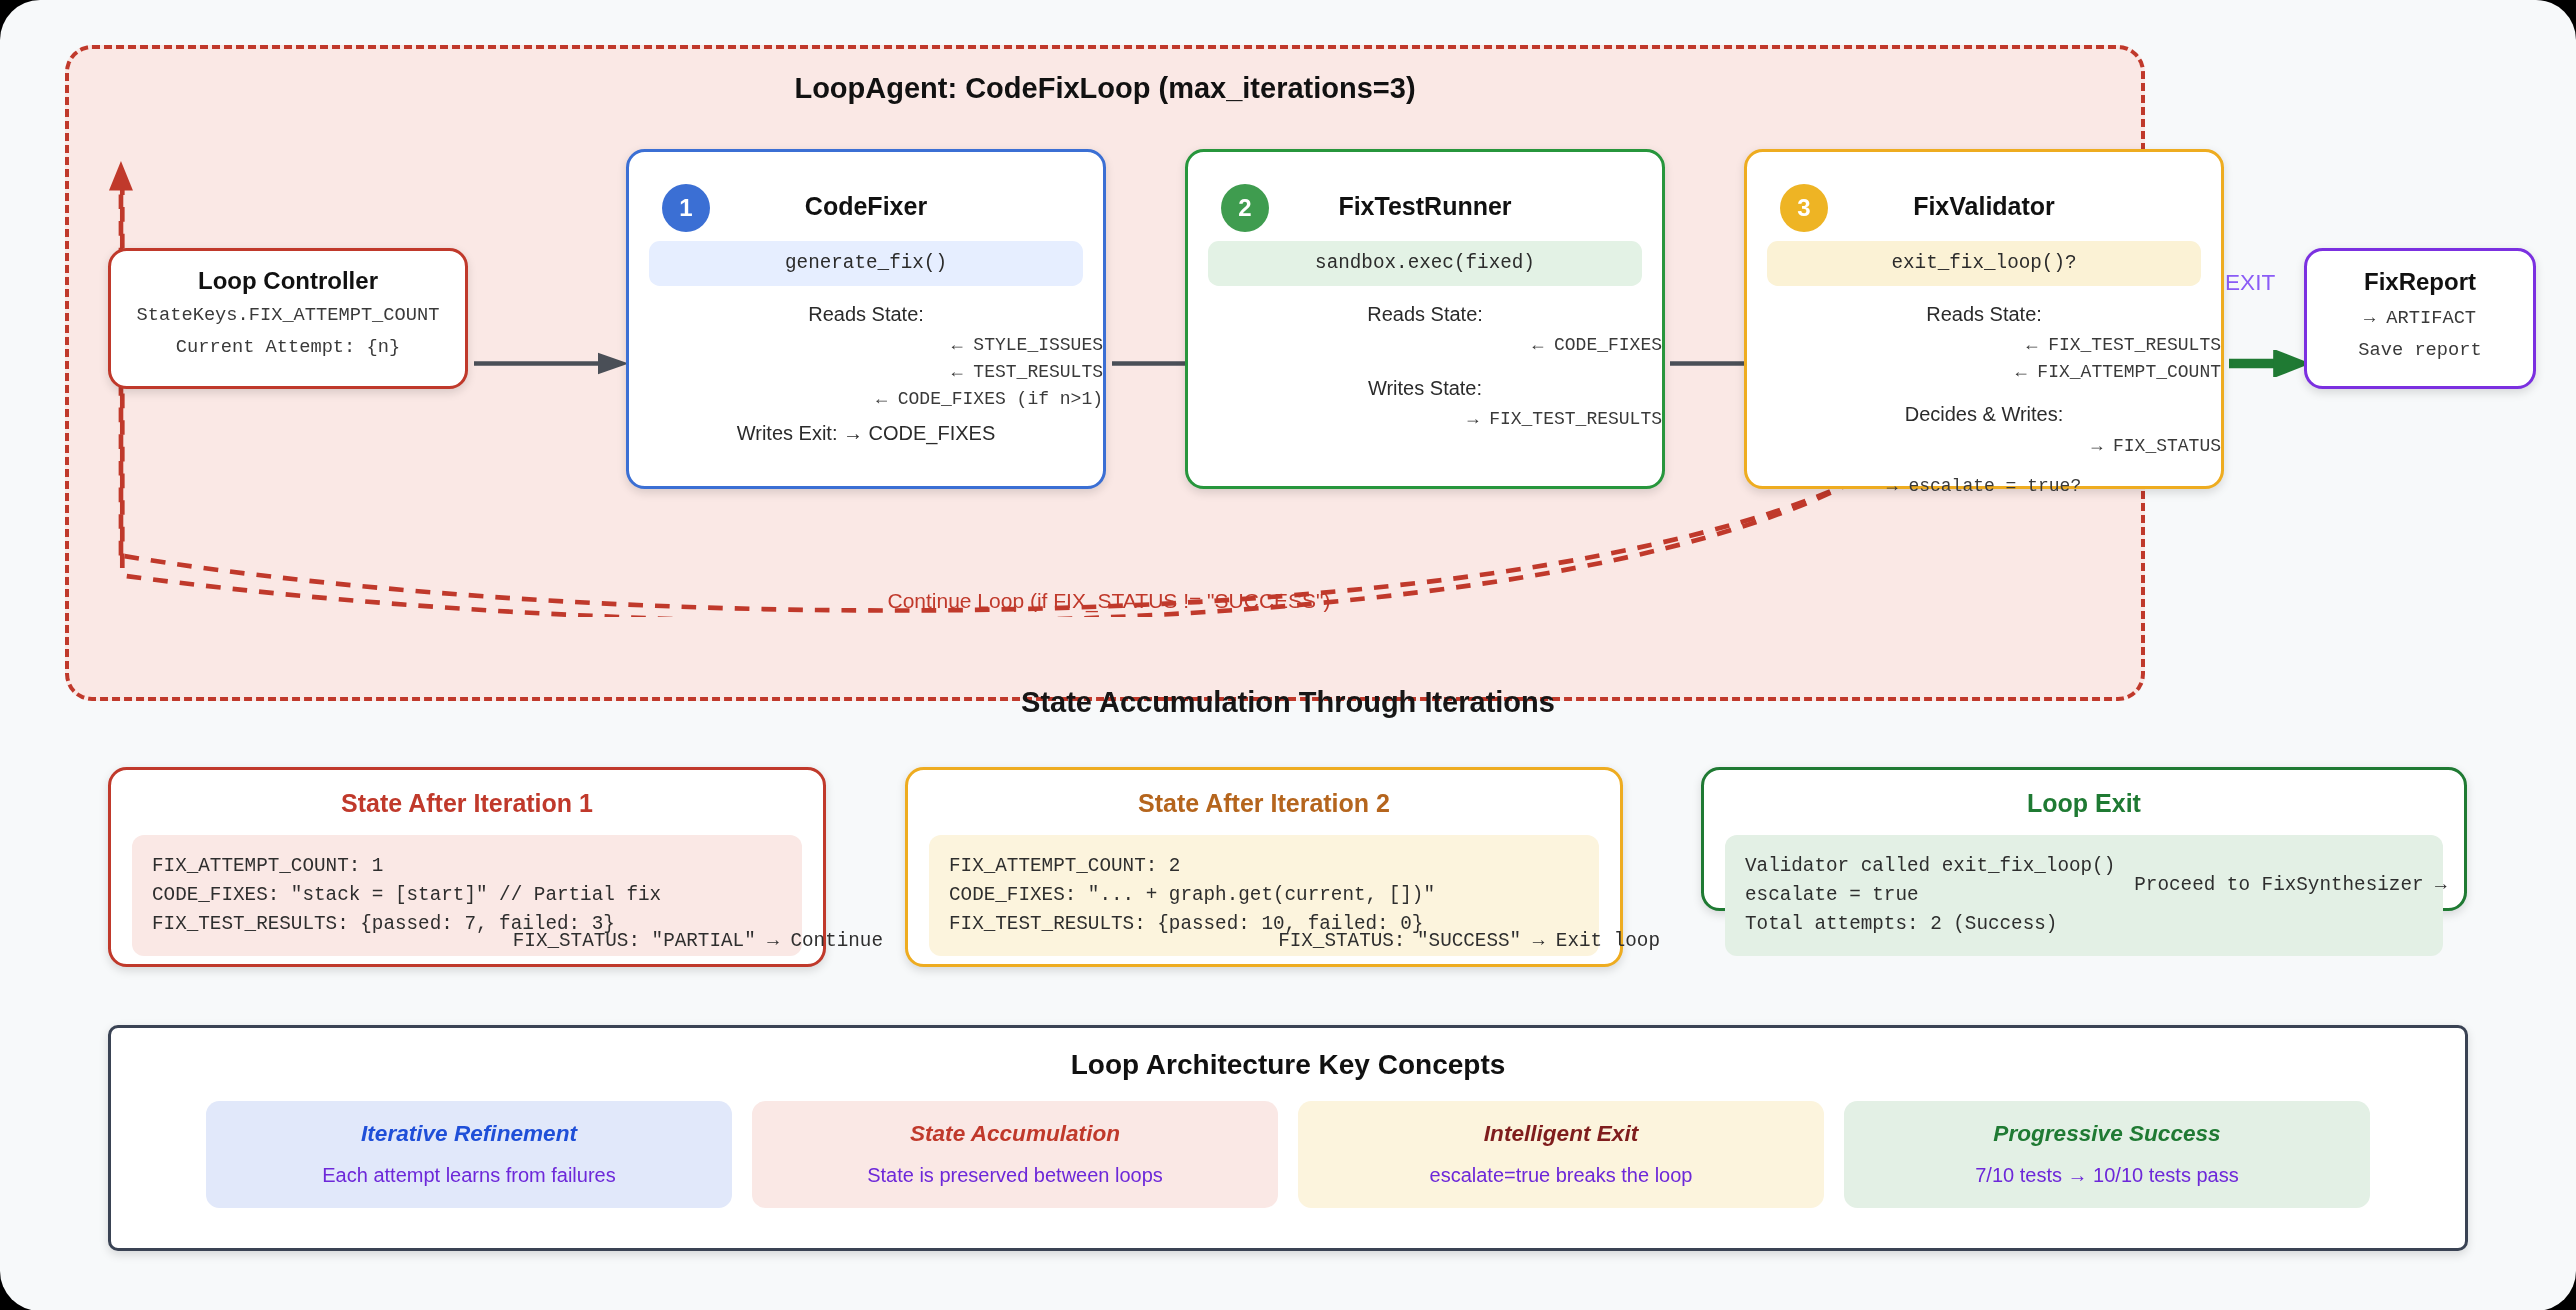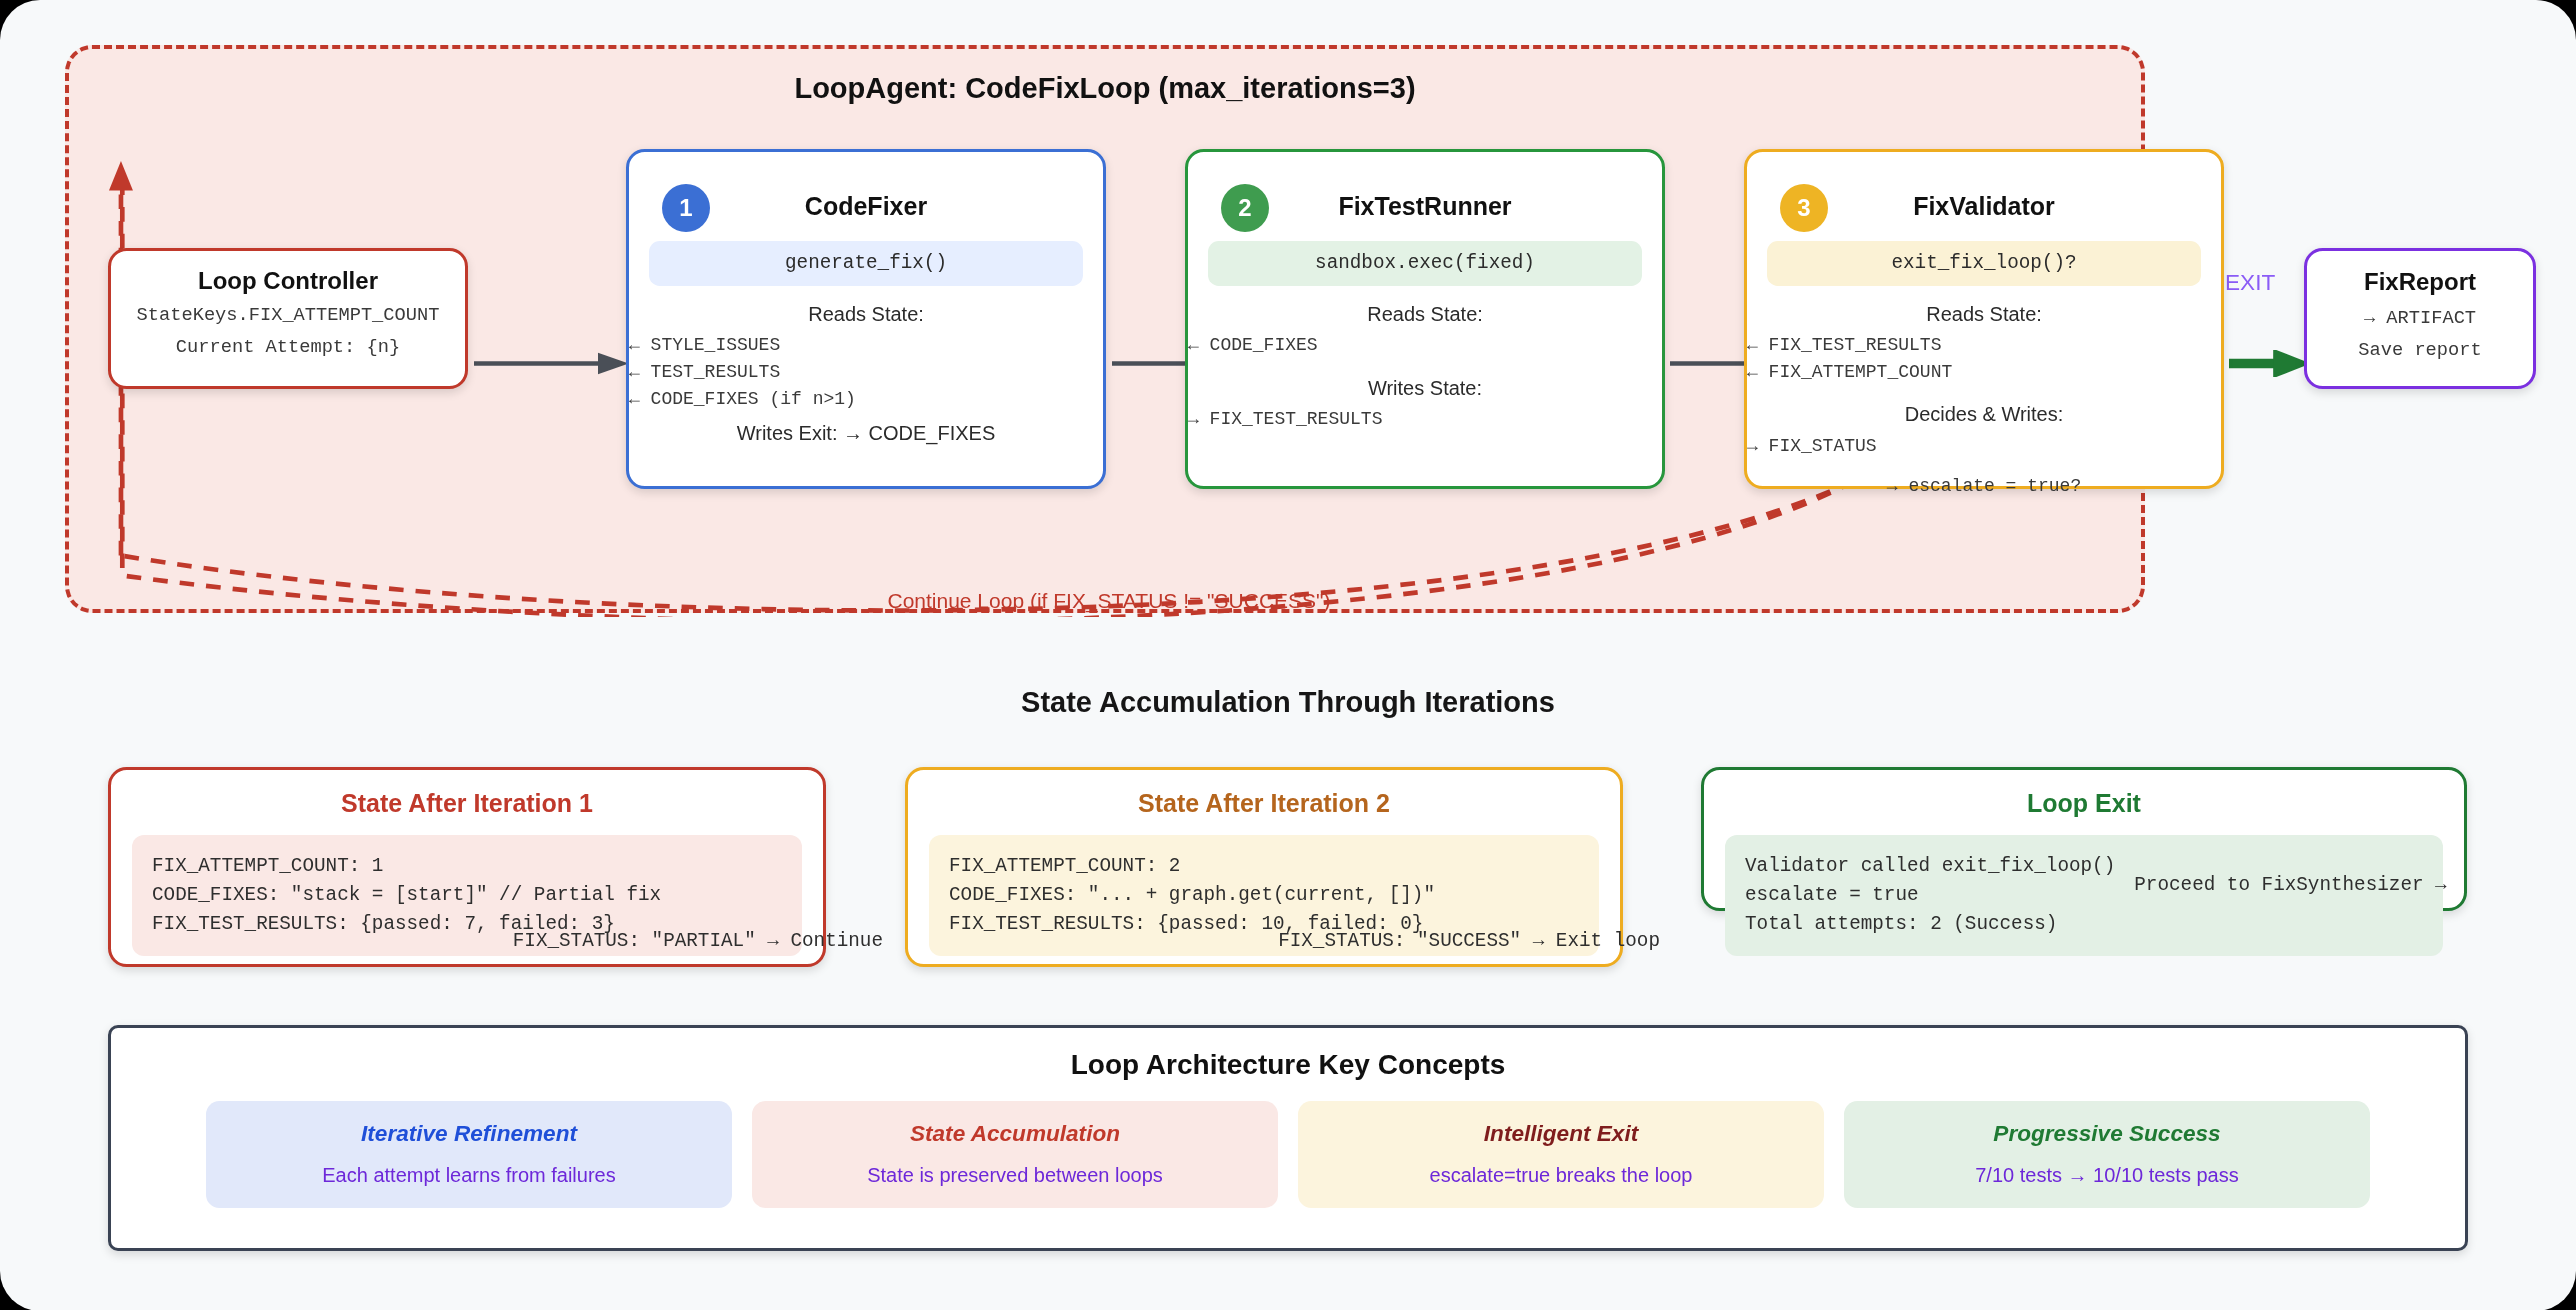--- a/index.html
+++ b/index.html
@@ -17,21 +17,21 @@
     width: 2576px; height: 1311px;
     background: #f7f9fa;
     border-radius: 40px;
     overflow: hidden;
   }
 
   
   #loop-container {
     position: absolute;
     left: 65px; top: 45px;
-    width: 2080px; height: 568px;
+    width: 2080px; height: 656px;
     background: #fae8e5;
     border: 4px dashed #c0392b;
     border-radius: 27px;
     box-sizing: border-box;
   }
   #loop-title {
     position: absolute;
     left: 0; top: 23px;
     width: 100%;
     text-align: center;
@@ -62,21 +62,21 @@
     font-size: 19.3px;
     color: #2c2c2c;
     padding: 10.7px 0 12px 0;
   }
   .statelabel {
     text-align: center;
     font-size: 20px;
     color: #2b2b2b;
   }
   .stateitem {
-    text-align: left;
+    text-align: right;
     font-family: "Liberation Mono", monospace;
     font-size: 18px;
     color: #3a3a3a;
     white-space: nowrap;
   }
   .badge {
     position: absolute;
     width: 48px; height: 48px;
     border-radius: 50%;
     color: #ffffff;

